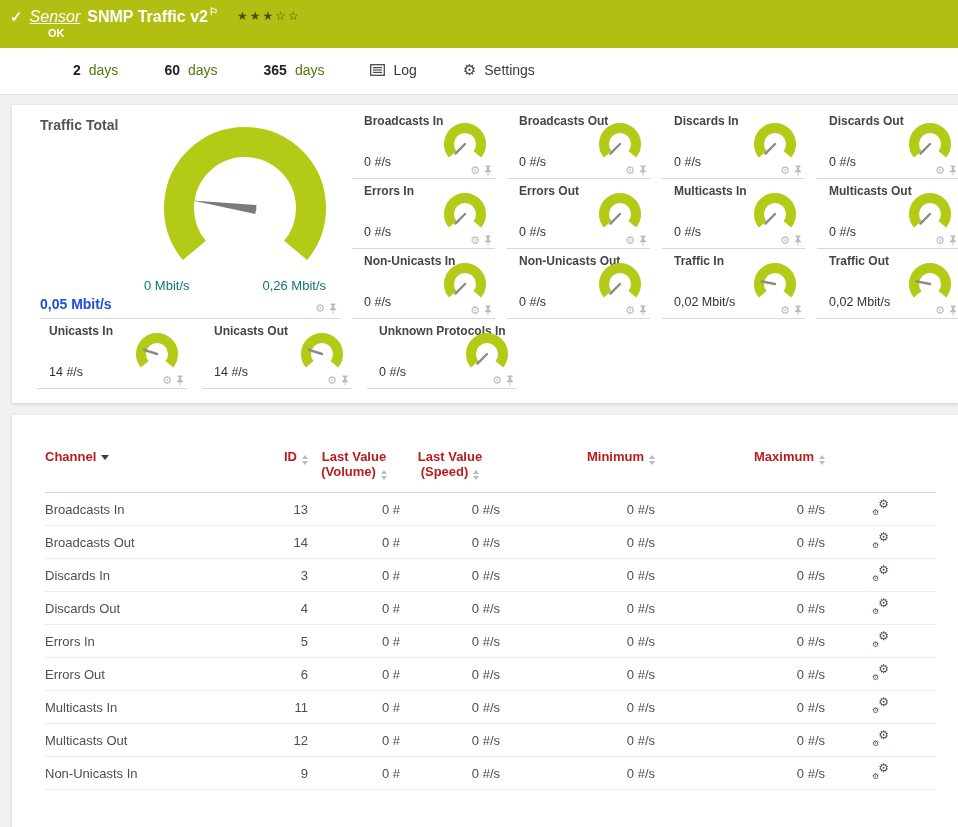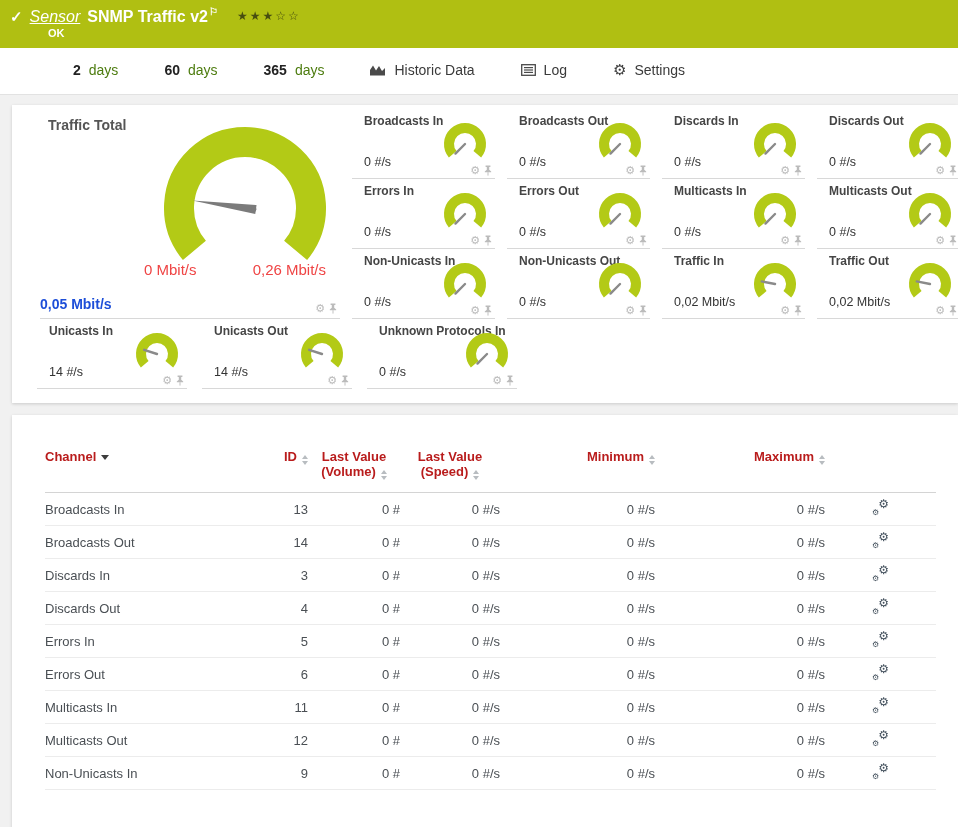--- a/index.html
+++ b/index.html
@@ -25,23 +25,23 @@
   .tab .lt { color:#4d7c0f; }
   .gearglyph { font-style:normal; }
 
   main { padding:10px 0 0 12px; }
   .panel { background:#fff; box-shadow:0 1px 3px rgba(0,0,0,.16); }
 
   
   .gpanel { height:298px; padding:4px 0 0 28px; margin-bottom:12px; }
   .gtop { display:flex; }
   .bigcell { width:300px; height:210px; position:relative; border-bottom:1px solid #d8d8d8; margin-right:12px; flex:none; }
-  .bigcell .bgt { position:absolute; top:8px; left:8px; font-size:14px; font-weight:bold; color:#555; }
+  .bigcell .bgt { position:absolute; top:8px; left:0; font-size:14px; font-weight:bold; color:#555; }
   .bigsvg { position:absolute; top:9px; right:8px; }
-  .bscale { position:absolute; bottom:40px; font-size:15px; color:#ef4444; }
+  .bscale { position:absolute; bottom:25px; font-size:13px; color:#0f766e; }
   .bs0 { left:104px; } .bsmax { right:14px; }
   .bval { position:absolute; bottom:6px; left:0; font-size:14px; font-weight:bold; color:#1d4ed8; }
   .btools { position:absolute; right:2px; bottom:4px; }
 
   .sgrid { display:grid; grid-template-columns:repeat(4,155px); grid-auto-rows:70px; }
   .scell { width:143px; height:70px; position:relative; border-bottom:1px solid #d8d8d8; }
   .scell .gt { position:absolute; top:5px; left:12px; font-size:12px; font-weight:bold; color:#454545; white-space:nowrap; }
   .ssvg { position:absolute; top:12px; right:2px; }
   .sval { position:absolute; bottom:9px; left:12px; font-size:12.5px; color:#333; }
   .stools, .btools { display:flex; gap:3px; align-items:center; }
@@ -93,26 +93,20 @@
     <span class="b">2</span>
     <span class="lt">days</span>
   </div>
   <div class="tab">
     <span class="b">60</span>
     <span class="lt">days</span>
   </div>
   <div class="tab">
     <span class="b">365</span>
     <span class="lt">days</span>
-  </div>
-  <div class="tab">
-    <svg width="16" height="13" viewBox="0 0 16 13">
-      <polygon points="0,12.5 0,7 3,2.5 6,7.5 9,3 12,8 15,5 15,12.5" fill="#4a4a4a"></polygon>
-    </svg>
-    <span class="lbl">Historic Data</span>
   </div>
   <div class="tab">
     <svg width="15" height="12" viewBox="0 0 15 12">
       <rect x="0.7" y="0.7" width="13.6" height="10.6" fill="none" stroke="#4a4a4a" stroke-width="1.3"></rect>
       <line x1="3" y1="3.6" x2="12" y2="3.6" stroke="#4a4a4a" stroke-width="1.2"></line>
       <line x1="3" y1="6" x2="12" y2="6" stroke="#4a4a4a" stroke-width="1.2"></line>
       <line x1="3" y1="8.4" x2="12" y2="8.4" stroke="#4a4a4a" stroke-width="1.2"></line>
     </svg>
     <span class="lbl">Log</span>
   </div>

